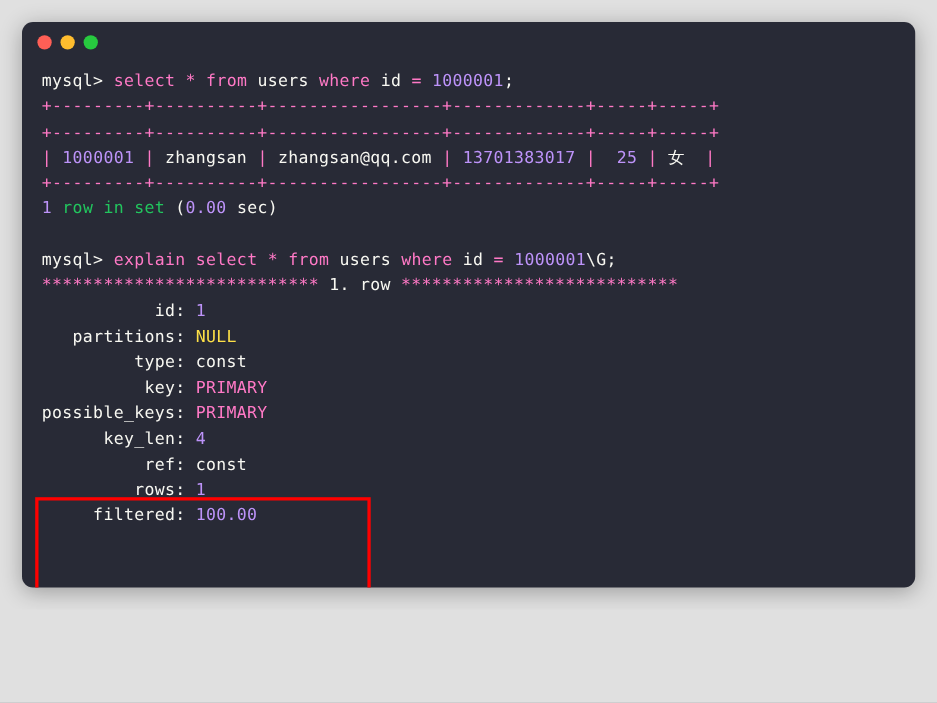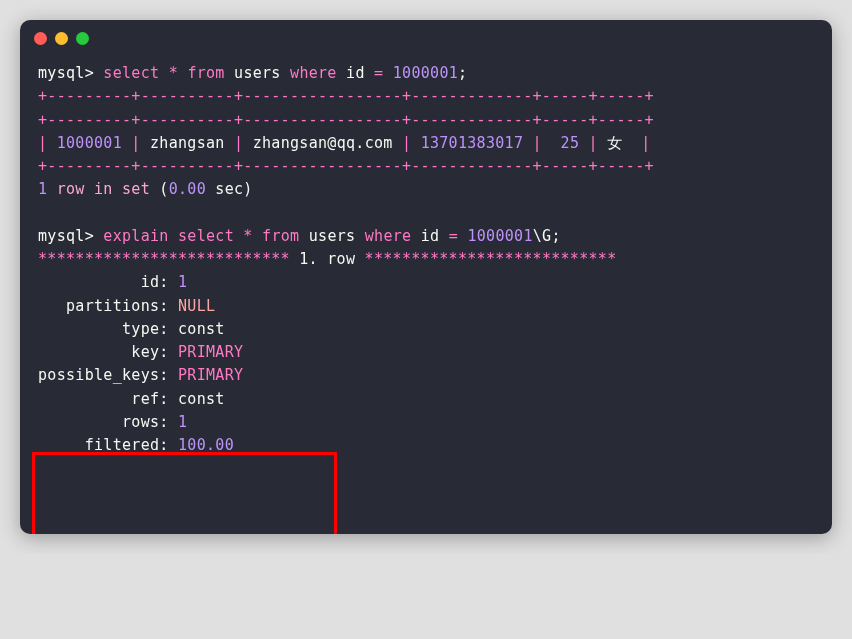--- a/index.html
+++ b/index.html
@@ -46,25 +46,25 @@
     }
     .line {
       white-space: pre;
     }
     .prompt { color: #f8f8f2; }
     .keyword { color: #ff79c6; }
     .op { color: #ff79c6; }
     .num { color: #bd93f9; }
     .ident { color: #f8f8f2; }
     .border-line { color: #ff79c6; }
-    .null-val { color: #fca5a5; }
+    .null-val { color: #fde047; }
     .val-primary { color: #ff79c6; }
     .label { color: #f8f8f2; }
     .stars { color: #ff79c6; }
-    .in-set { color: #f9a8d4; }
+    .in-set { color: #22c55e; }
     .highlight-box {
       position: absolute;
       border: 3px solid #ff0000;
       left: 12px;
       top: 396px;
       width: 305px;
       height: 142px;
       pointer-events: none;
     }
   </style>
@@ -92,19 +92,20 @@
 
     <div class="line"><span class="prompt">mysql&gt;</span> <span class="keyword">explain</span> <span class="keyword">select</span> <span class="op">*</span> <span class="keyword">from</span> <span class="ident">users</span> <span class="keyword">where</span> <span class="ident">id</span> <span class="op">=</span> <span class="num">1000001</span><span class="ident">\G</span><span class="ident">;</span></div>
 
     <div class="line"><span class="stars">***************************</span><span class="ident"> 1. row </span><span class="stars">***************************</span></div>
 
     <div class="line">           <span class="label">id</span>: <span class="num">1</span></div>
     <div class="line">   <span class="label">partitions</span>: <span class="null-val">NULL</span></div>
     <div class="line">         <span class="label">type</span>: <span class="ident">const</span></div>
     <div class="line">          <span class="label">key</span>: <span class="val-primary">PRIMARY</span></div>
     <div class="line"><span class="label">possible_keys</span>: <span class="val-primary">PRIMARY</span></div>
+    <div class="line">      <span class="label">key_len</span>: <span class="num">4</span></div>
     <div class="line">          <span class="label">ref</span>: <span class="ident">const</span></div>
     <div class="line">         <span class="label">rows</span>: <span class="num">1</span></div>
     <div class="line">     <span class="label">filtered</span>: <span class="num">100.00</span></div>
 
     <div class="highlight-box"></div>
   </div>
 </div>
 
 </body></html>

